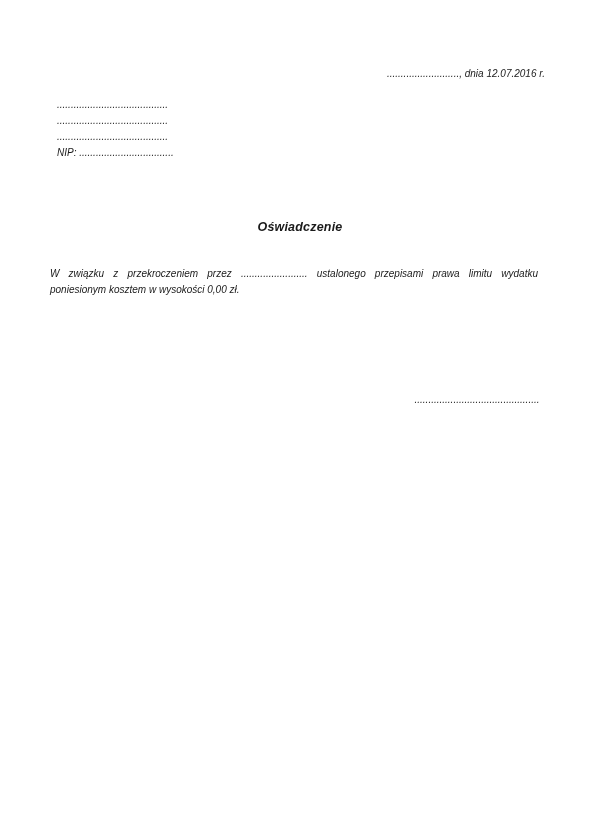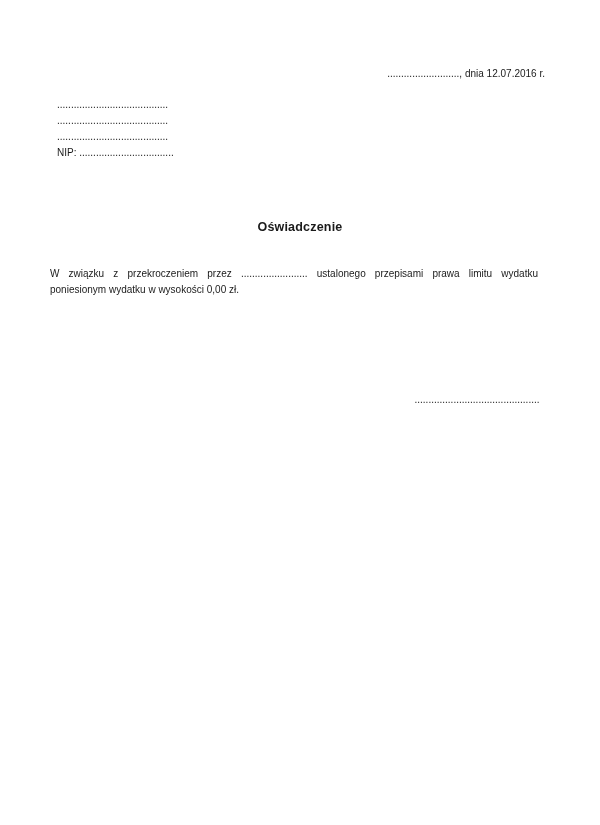--- a/index.html
+++ b/index.html
@@ -1,15 +1,15 @@
 <!DOCTYPE html>
 <html><head>
 <meta charset="utf-8">
 <style>
-  * { margin: 0; padding: 0; box-sizing: border-box; }
+  * { margin: 0; padding: 0; box-sizing: border-box; font-style: italic; }
   html, body { background: #ffffff; }
   .page {
     position: relative;
     width: 600px;
     height: 825px;
     background: #ffffff;
     font-family: "Liberation Sans", "DejaVu Sans", sans-serif;
     color: #1a1a1a;
     font-size: 10px;
     overflow: hidden;
@@ -81,20 +81,20 @@
     <div>........................................</div>
     <div>........................................</div>
     <div>........................................</div>
     <div>NIP: ..................................</div>
   </div>
 
   <div class="doc-title">Oświadczenie</div>
 
   <div class="body-paragraph">
     <div class="body-line-just">W związku z przekroczeniem przez ........................ ustalonego przepisami prawa limitu wydatku</div>
-    <div class="body-line-last">poniesionym wydatku w wysokości 0,00 zł.</div>
+    <div class="body-line-last">poniesionym kosztem w wysokości 0,00 zł.</div>
   </div>
 
   <div class="signature-block">
     <div class="signature-dots">.............................................</div>
   </div>
 
 </div>
 
 </body></html>

